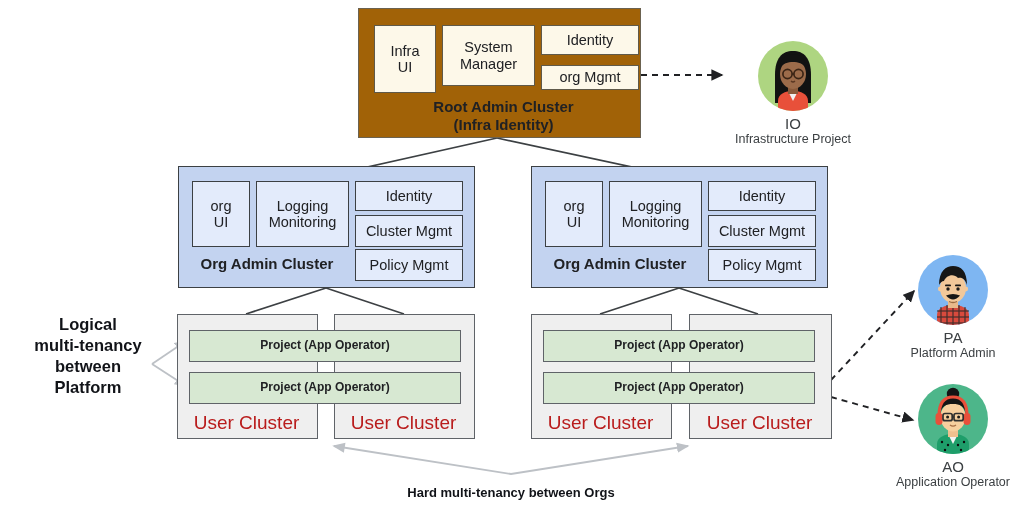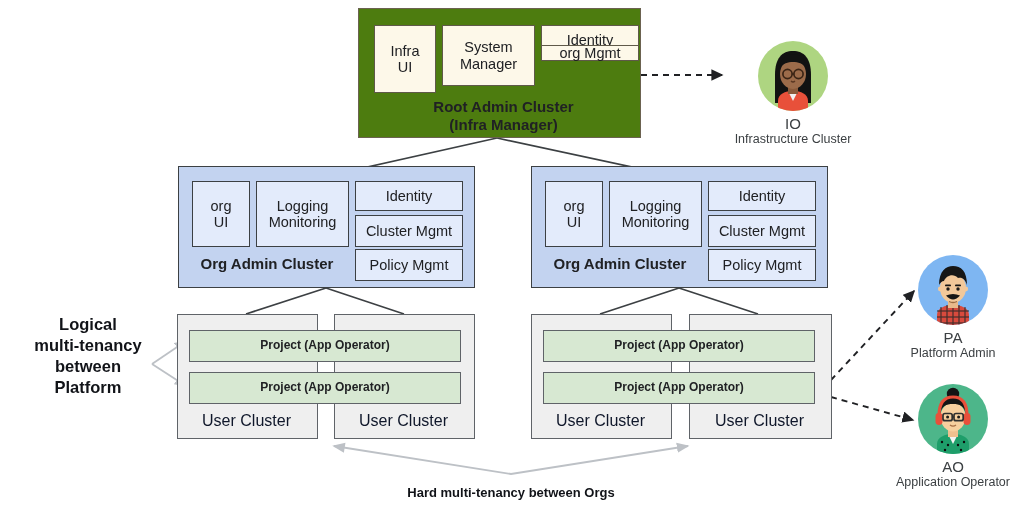--- a/index.html
+++ b/index.html
@@ -8,21 +8,21 @@
     background:#ffffff;
     font-family:"Liberation Sans", sans-serif;
     color:#202124;
     overflow:hidden;
   }
   #stage{position:relative;width:1022px;height:513px;}
   #wires{position:absolute;left:0;top:0;width:1022px;height:513px;pointer-events:none;}
 
   
   .cluster{position:absolute;box-sizing:border-box;border:1.6px solid #3c4043;}
-  .root-cluster{background:#4d7c0f;border-color:#6b6250;}
+  .root-cluster{background:#a16207;border-color:#6b6250;}
   .org-cluster{background:#c3d3f0;border-color:#3c4043;}
   .user-cluster{background:#efefef;border:1.6px solid #5f6368;}
 
   
   .mod{
     position:absolute;box-sizing:border-box;
     display:flex;align-items:center;justify-content:center;
     text-align:center;line-height:1.12;
     font-size:14.5px;color:#202124;
     border:1.6px solid #3c4043;
@@ -33,21 +33,21 @@
     background:#d7e8d2;border:1.6px solid #5f6368;
     font-weight:bold;font-size:12px;color:#202124;
   }
 
   .cluster-title{
     position:absolute;left:8px;right:0;text-align:center;
     font-weight:bold;font-size:15px;line-height:1.2;color:#202124;
   }
   .uc-label{
     position:absolute;left:0;right:0;text-align:center;
-    font-size:16px;color:#0f172a;
+    font-size:19px;color:#b91c1c;
   }
 
   
   .persona{position:absolute;text-align:center;width:150px;}
   .avatar{position:relative;width:70px;height:70px;border-radius:50%;margin:0 auto;overflow:hidden;}
   .persona .initials{font-size:15px;color:#3c4043;margin-top:4px;line-height:1.15;}
   .persona .role{font-size:12.5px;color:#3c4043;line-height:1.2;}
 
   
   .side-caption{
@@ -127,26 +127,26 @@
     </div>
     <div class="mod mod-root" style="left:83px;top:16px;width:93px;height:61px;">
       <span>
         <span>System</span><br>
         <span>Manager</span>
       </span>
     </div>
     <div class="mod mod-root" style="left:182px;top:16px;width:98px;height:30px;">
       <span>Identity</span>
     </div>
-    <div class="mod mod-root" style="left:182px;top:36px;width:98px;height:16px;">
+    <div class="mod mod-root" style="left:182px;top:56px;width:98px;height:25px;">
       <span>org Mgmt</span>
     </div>
     <div class="cluster-title" style="top:89px;">
       <span>Root Admin Cluster</span><br>
-      <span>(Infra Manager)</span>
+      <span>(Infra Identity)</span>
     </div>
   </div>
 
   <div class="cluster org-cluster" style="left:178px;top:166px;width:297px;height:122px;">
     <div class="mod mod-org" style="left:13px;top:14px;width:58px;height:66px;">
       <span>
         <span>org</span><br>
         <span>UI</span>
       </span>
     </div>
@@ -244,21 +244,21 @@
 
         <g fill="none" stroke="#3b2415" stroke-width="1.7">
           <circle cx="29.5" cy="33" r="4.6"></circle>
           <circle cx="40.5" cy="33" r="4.6"></circle>
           <path d="M34.1,33 L35.9,33"></path>
         </g>
         <path d="M33,40 q2,2 4,0" stroke="#5a3722" stroke-width="1.3" fill="none"></path>
       </svg>
     </div>
     <div class="initials">IO</div>
-    <div class="role">Infrastructure Cluster</div>
+    <div class="role">Infrastructure Project</div>
   </div>
 
   <div class="persona" style="left:878px;top:255px;">
     <div class="avatar" style="background:#7eb6f2;">
       <svg viewBox="0 0 70 70" width="70" height="70">
 
         <path d="M19,60 C19,53 27,50 35,50 C43,50 51,53 51,60 L51,70 L19,70 Z" fill="#d94a3d"></path>
         <g stroke="#2b2b2b" stroke-width="1.2" opacity="0.85">
           <path d="M23,52 L23,70"></path>
             <path d="M29,50 L29,70"></path>

